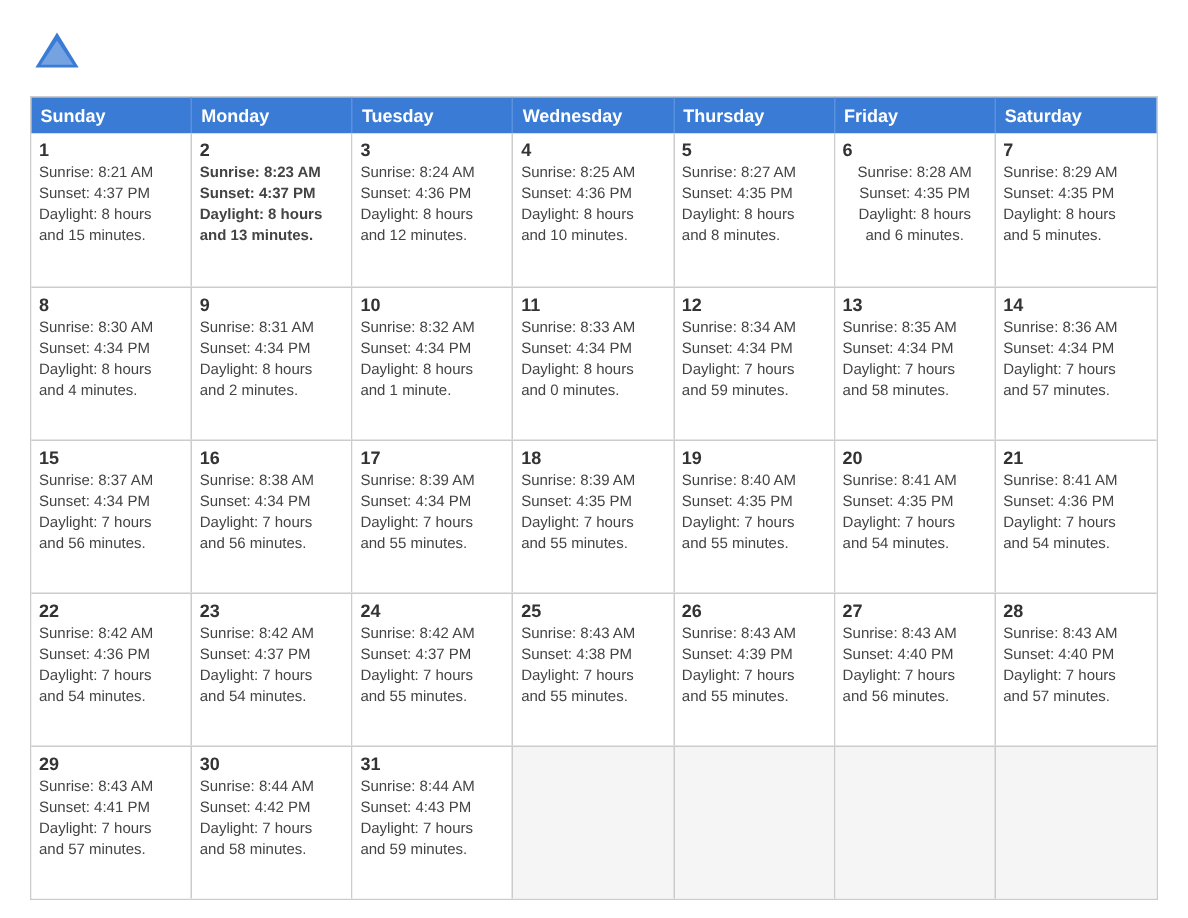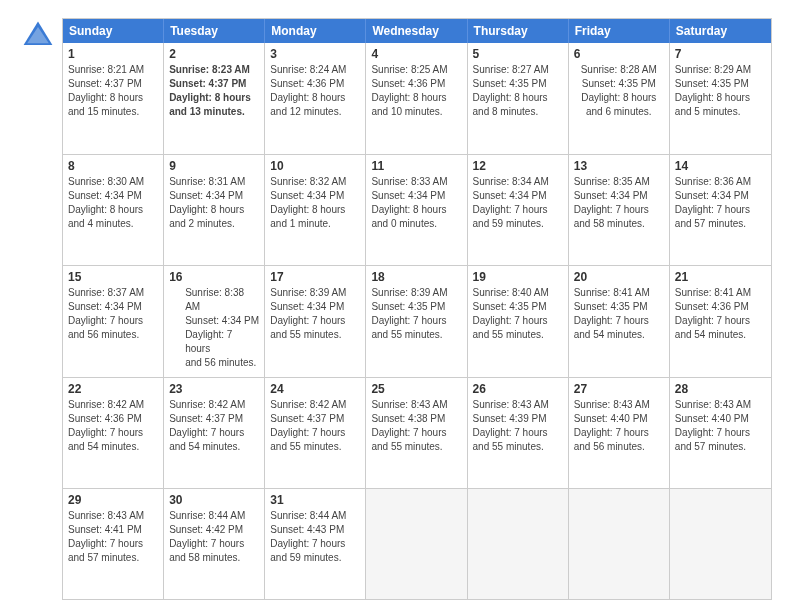--- a/index.html
+++ b/index.html
@@ -8,21 +8,21 @@
       background: #fff;
       width: 792px;
       height: 612px;
       overflow: hidden;
     }
     .page {
       width: 792px;
       height: 612px;
       padding: 18px 20px 12px 20px;
       display: flex;
-      flex-direction: row;
+      flex-direction: column;
     }
     .header {
       display: flex;
       justify-content: space-between;
       align-items: flex-start;
       margin-bottom: 10px;
     }
     .logo {
       display: flex;
       align-items: center;
@@ -131,22 +131,22 @@
     </div>
     <div class="title-block">
       <div class="main-title"></div>
       <div class="subtitle"></div>
     </div>
   </div>
 
   <div class="calendar">
     <div class="cal-header-row">
     <div class="cal-header-cell">Sunday</div>
+        <div class="cal-header-cell">Monday</div>
         <div class="cal-header-cell">Tuesday</div>
-        <div class="cal-header-cell">Monday</div>
         <div class="cal-header-cell">Wednesday</div>
         <div class="cal-header-cell">Thursday</div>
         <div class="cal-header-cell">Friday</div>
         <div class="cal-header-cell">Saturday</div>
       </div>
     <div class="cal-body">
     <div class="cal-week">
           <div class="cal-cell">
             <div class="day-num">1</div>
             <div class="day-info" style="white-space: pre-line;">Sunrise: 8:21 AM
@@ -251,21 +251,21 @@
         <div class="cal-week">
           <div class="cal-cell">
             <div class="day-num">15</div>
             <div class="day-info" style="white-space: pre-line;">Sunrise: 8:37 AM
 Sunset: 4:34 PM
 Daylight: 7 hours
 and 56 minutes.</div>
           </div>
           <div class="cal-cell">
             <div class="day-num">16</div>
-            <div class="day-info" style="white-space: pre-line; margin-left: 16px;">Sunrise: 8:38 AM
+            <div class="day-info" style="white-space: pre-line;">Sunrise: 8:38 AM
 Sunset: 4:34 PM
 Daylight: 7 hours
 and 56 minutes.</div>
           </div>
           <div class="cal-cell">
             <div class="day-num">17</div>
             <div class="day-info" style="white-space: pre-line;">Sunrise: 8:39 AM
 Sunset: 4:34 PM
 Daylight: 7 hours
 and 55 minutes.</div>

